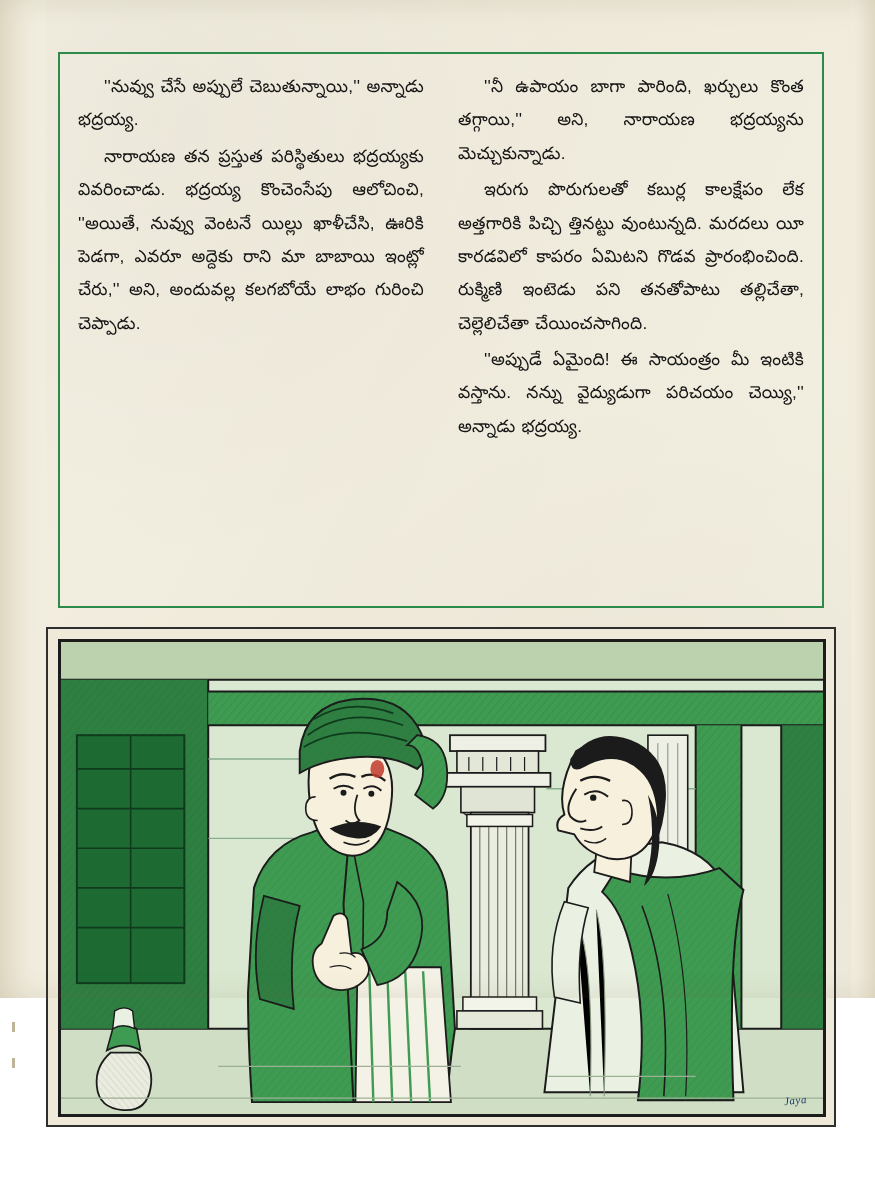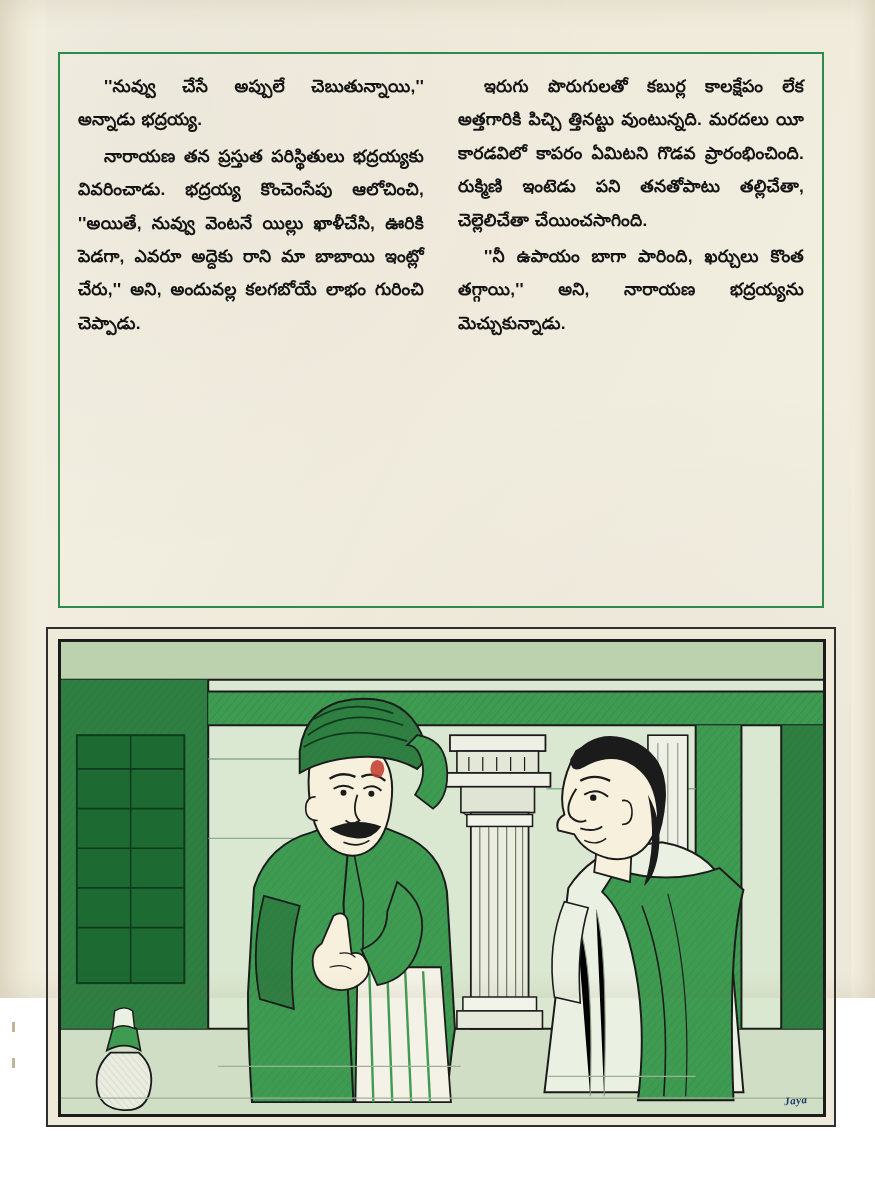--- a/index.html
+++ b/index.html
@@ -12,21 +12,20 @@
     height: 1181px;
     font-family: "Liberation Sans", sans-serif;
     overflow: hidden;
   }
   .page {
     position: relative;
     width: 875px;
     height: 998px;
     background: #f2eedf;
     box-sizing: border-box;
-    font-weight: bold;
   }
   
   .paper-tone {
     position: absolute;
     inset: 0;
     background:
       radial-gradient(circle at 18% 12%, rgba(0,0,0,0.03), rgba(0,0,0,0) 40%),
       radial-gradient(circle at 82% 88%, rgba(0,0,0,0.035), rgba(0,0,0,0) 45%),
       linear-gradient(115deg, #f4f0e2 0%, #efeada 45%, #f3efe0 100%);
     pointer-events: none;
@@ -141,22 +140,23 @@
 
   <div class="text-frame">
     <div class="columns">
 
       <div class="col">
         <p class="para indent">''నువ్వు చేసే అప్పులే చెబుతున్నాయి,'' అన్నాడు భద్రయ్య.</p>
         <p class="para indent">నారాయణ తన ప్రస్తుత పరిస్థితులు భద్రయ్యకు వివరించాడు. భద్రయ్య కొంచెంసేపు ఆలోచించి, ''అయితే, నువ్వు వెంటనే యిల్లు ఖాళీచేసి, ఊరికి పెడగా, ఎవరూ అద్దెకు రాని మా బాబాయి ఇంట్లో చేరు,'' అని, అందువల్ల కలగబోయే లాభం గురించి చెప్పాడు.</p>
       </div>
 
       <div class="col">
+        <p class="para indent">''నీ ఉపాయం బాగా పారింది, ఖర్చులు కొంత తగ్గాయి,'' అని, నారాయణ భద్రయ్యను మెచ్చుకున్నాడు.</p>
         <p class="para indent">ఇరుగు పొరుగులతో కబుర్ల కాలక్షేపం లేక అత్తగారికి పిచ్చి త్తినట్టు వుంటున్నది. మరదలు యీ కారడవిలో కాపరం ఏమిటని గొడవ ప్రారంభించింది. రుక్మిణి ఇంటెడు పని తనతోపాటు తల్లిచేతా, చెల్లెలిచేతా చేయించసాగింది.</p>
-        <p class="para indent">''నీ ఉపాయం బాగా పారింది, ఖర్చులు కొంత తగ్గాయి,'' అని, నారాయణ భద్రయ్యను మెచ్చుకున్నాడు.</p>
+        <p class="para indent">''అప్పుడే ఏమైంది! ఈ సాయంత్రం మీ ఇంటికి వస్తాను. నన్ను వైద్యుడుగా పరిచయం చెయ్యి,'' అన్నాడు భద్రయ్య.</p>
       </div>
 
     </div>
   </div>
 
   <div class="art-frame">
     <div class="art-inner">
       <svg viewBox="0 0 770 480" preserveAspectRatio="none">
         <defs>
           <pattern id="hatch" width="6" height="6" patternUnits="userSpaceOnUse" patternTransform="rotate(40)">

